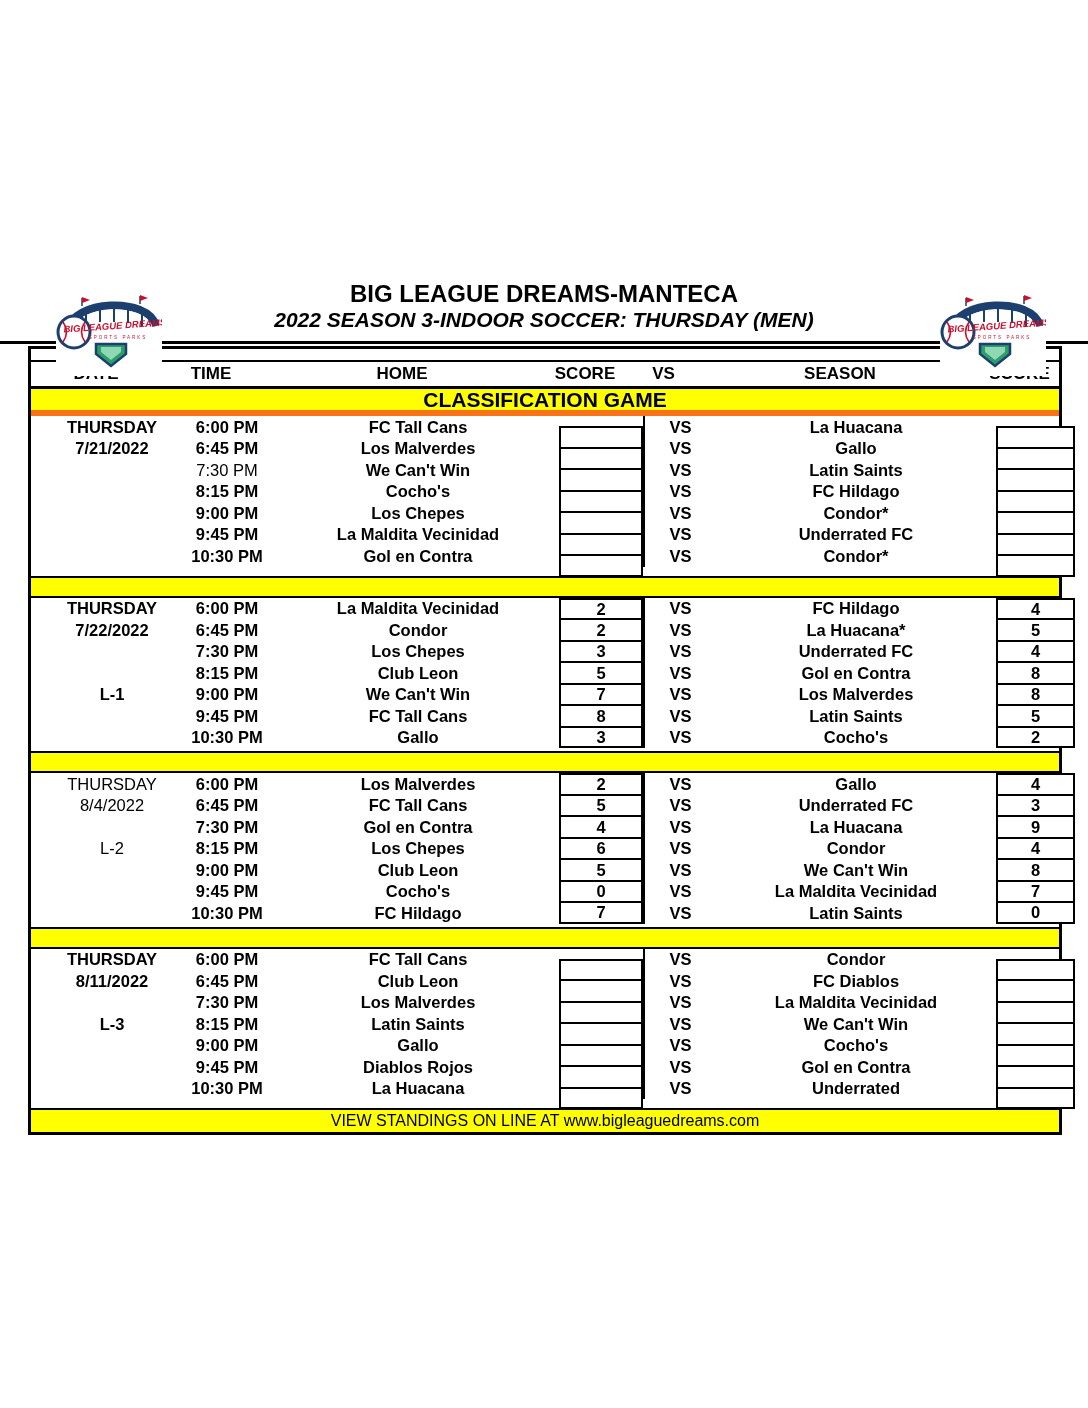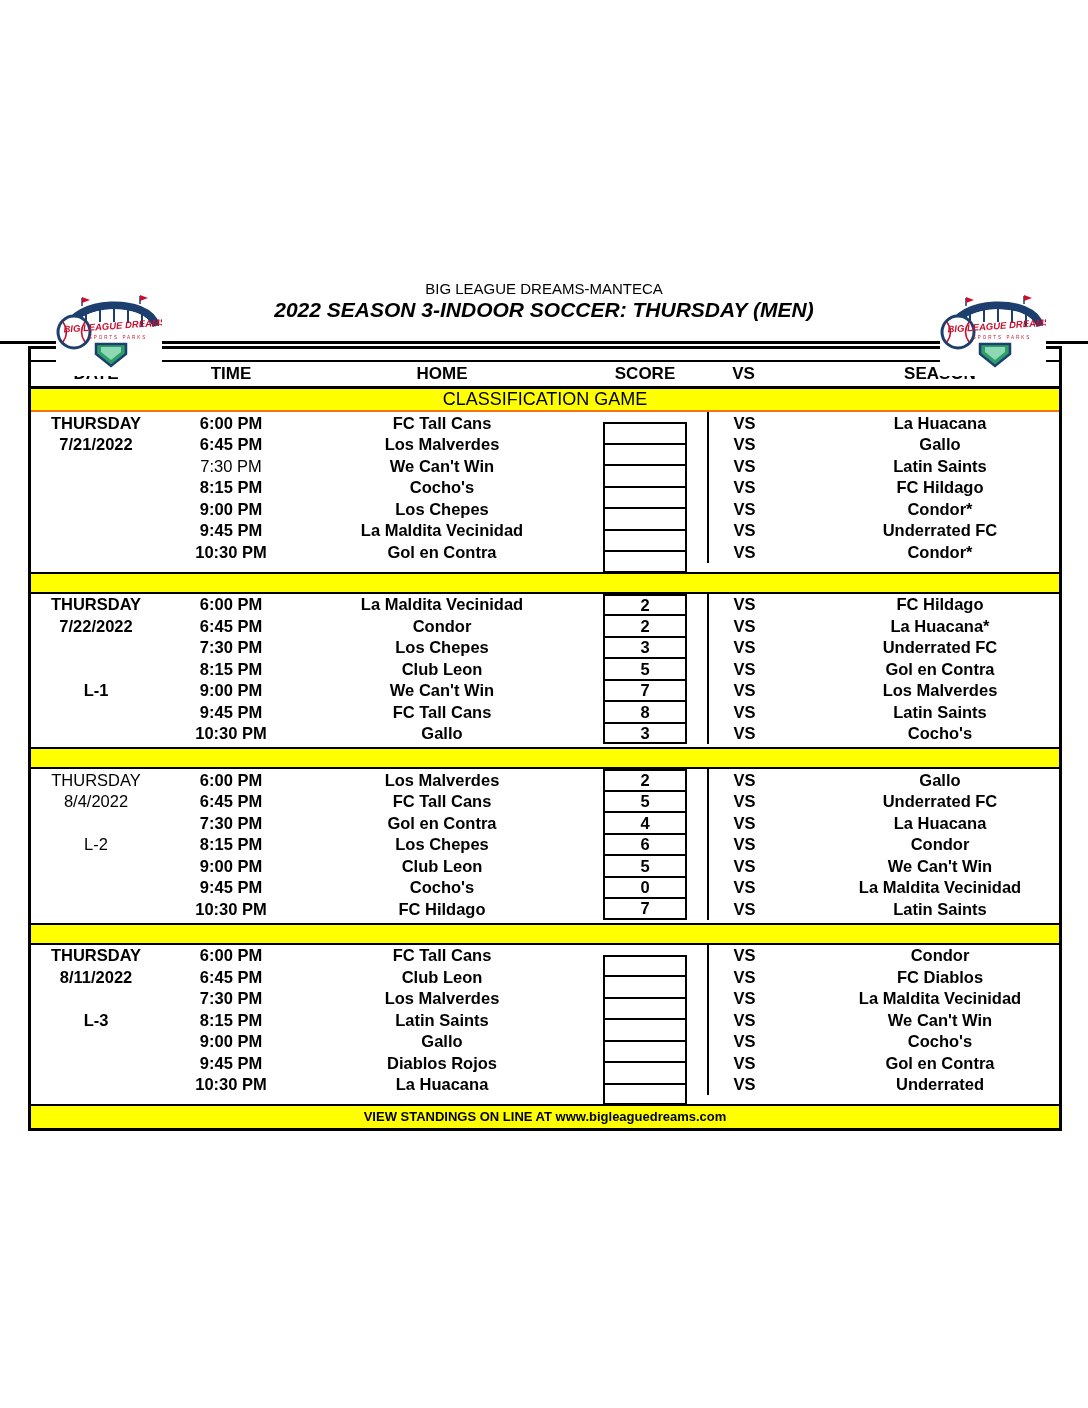--- a/index.html
+++ b/index.html
@@ -1,38 +1,38 @@
 <!DOCTYPE html>
 <html><head>
 <meta charset="utf-8">
 <style>
   html,body{margin:0;padding:0;background:#ffffff;}
   body{font-family:"Liberation Sans",sans-serif;color:#000;}
   .page{position:relative;width:1088px;height:1408px;background:#fff;overflow:hidden;}
 
   
   .titles{position:absolute;left:0;top:280px;width:1088px;text-align:center;line-height:1.18;}
-  .title{font-size:15px;font-weight:normal;letter-spacing:0px;}
+  .title{font-size:24px;font-weight:bold;letter-spacing:0px;}
   .subtitle{font-size:21px;font-weight:bold;font-style:italic;}
   .rule{position:absolute;left:0;top:341px;width:1088px;height:3px;background:#000;}
   .logo{position:absolute;top:284px;width:106px;height:92px;background:#fff;z-index:5;}
   .logo.left{left:56px;} .logo.right{left:940px;}
 
   
   .sched{position:absolute;left:28px;top:346px;width:1034px;border:3px solid #000;box-sizing:border-box;background:#fff;}
-  .row,.hdr-row{display:grid;grid-template-columns:130px 100px 282px 84px 73px 280px 79px;gap:20px;}
+  .row,.hdr-row{display:grid;grid-template-columns:130px 100px 282px 84px 73px 280px 79px;}
   .top-strip{height:11px;border-bottom:2px solid #000;}
   .hdr-row{height:24px;border-bottom:3px solid #000;align-items:center;}
   .hdr-cell{font-weight:bold;font-size:17px;text-align:center;}
   .band{background:#FFFF00;text-align:center;}
-  .band.classification{height:21px;border-bottom:2px solid #f97316;font-weight:normal;font-size:18px;line-height:21px;}
+  .band.classification{height:21px;border-bottom:6px solid #f97316;font-weight:bold;font-size:21px;line-height:21px;}
   .band.sep{height:18px;border-top:2px solid #000;border-bottom:2px solid #000;}
-  .band.footer{height:22px;border-top:2px solid #000;font-size:13px;line-height:22px;font-weight:bold;}
-
-  .block{padding-bottom:3px;}
+  .band.footer{height:22px;border-top:2px solid #000;font-size:16px;line-height:22px;font-weight:normal;}
+
+  .block{padding-bottom:3px;margin-left:16px;}
   .block.offset{padding-bottom:9px;}
   .row{height:21.5px;align-items:center;}
   .cell{font-size:16.5px;font-weight:bold;text-align:center;white-space:nowrap;overflow:visible;line-height:1;}
   .cell.muted{font-weight:normal;}
   .sc{border-style:solid;border-color:#000;border-width:1px 2px;height:21.5px;box-sizing:border-box;
       display:flex;align-items:center;justify-content:center;background:#fff;}
   .row:first-child .sc{border-top-width:2px;}
   .row:last-child .sc{border-bottom-width:2px;}
   .block.offset .sc{transform:translateY(10px);}
   .vs{border-left:2px solid #000;height:21.5px;display:flex;align-items:center;justify-content:center;}

